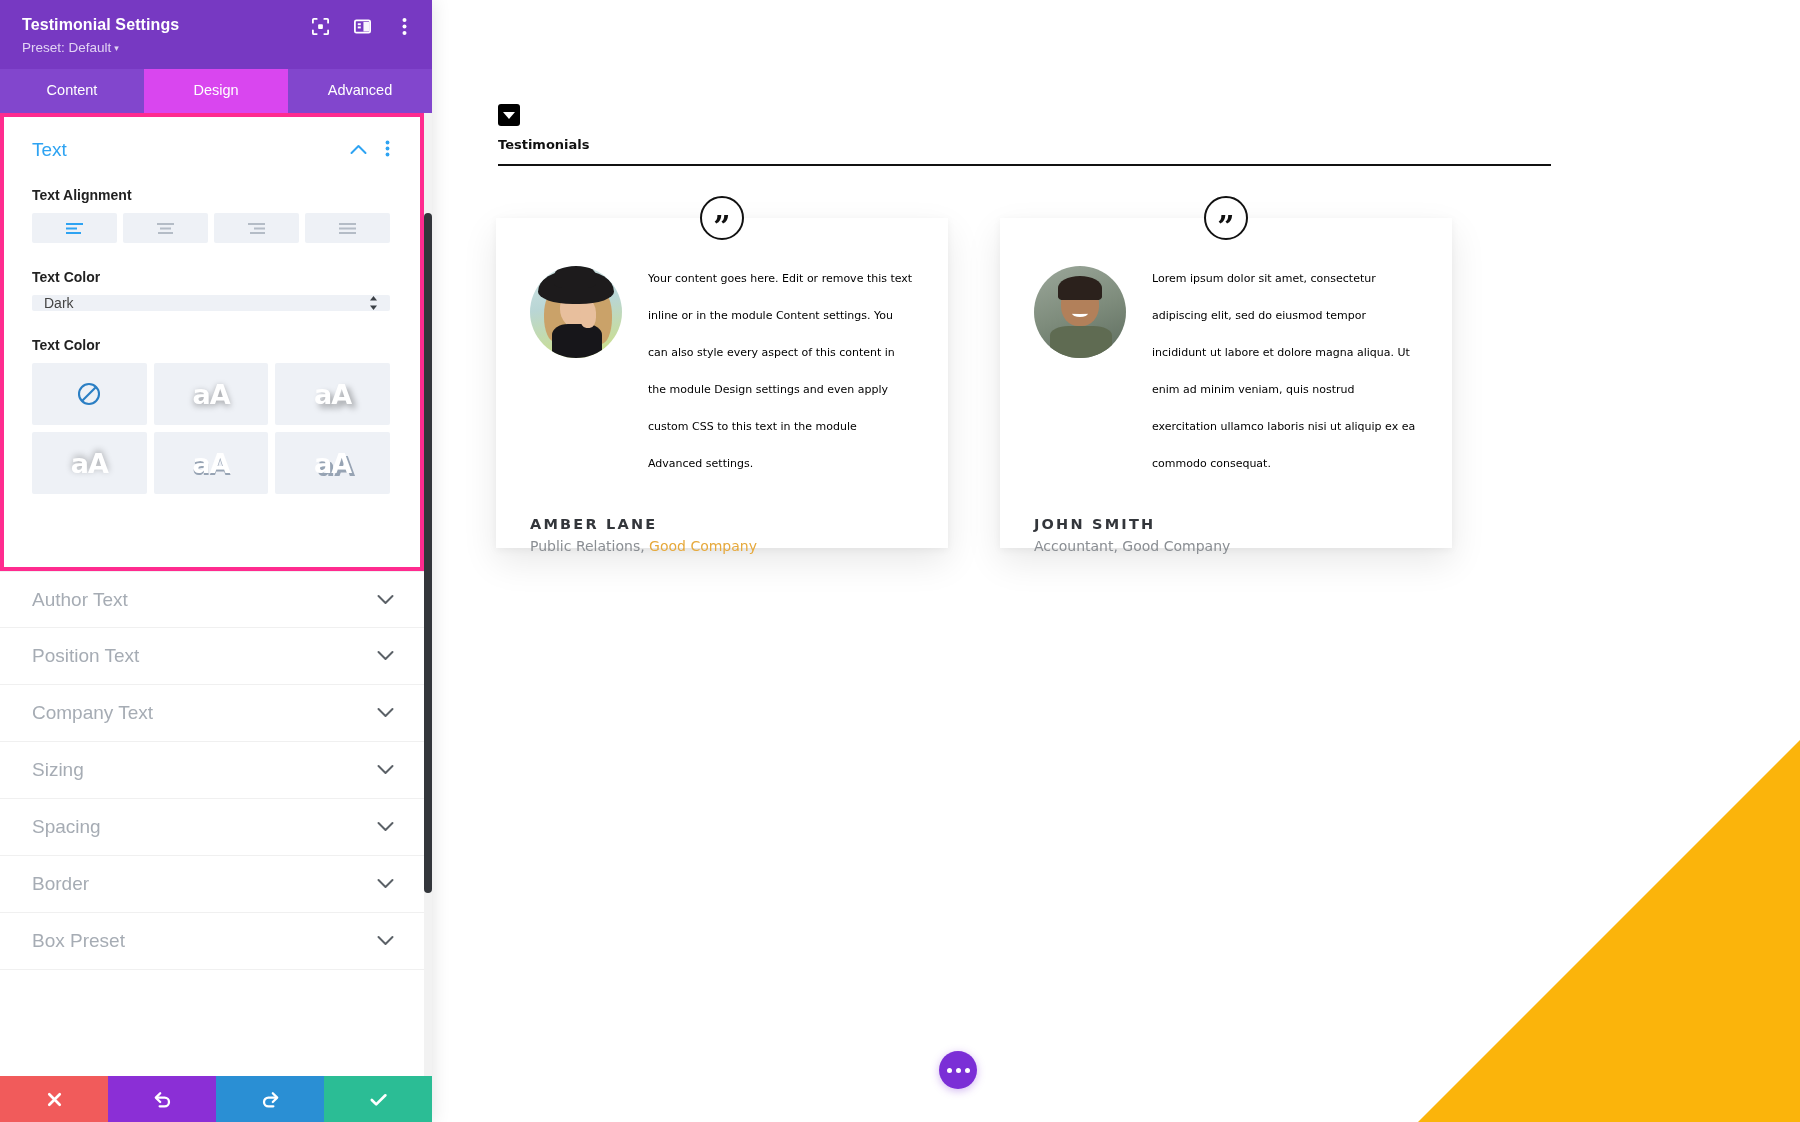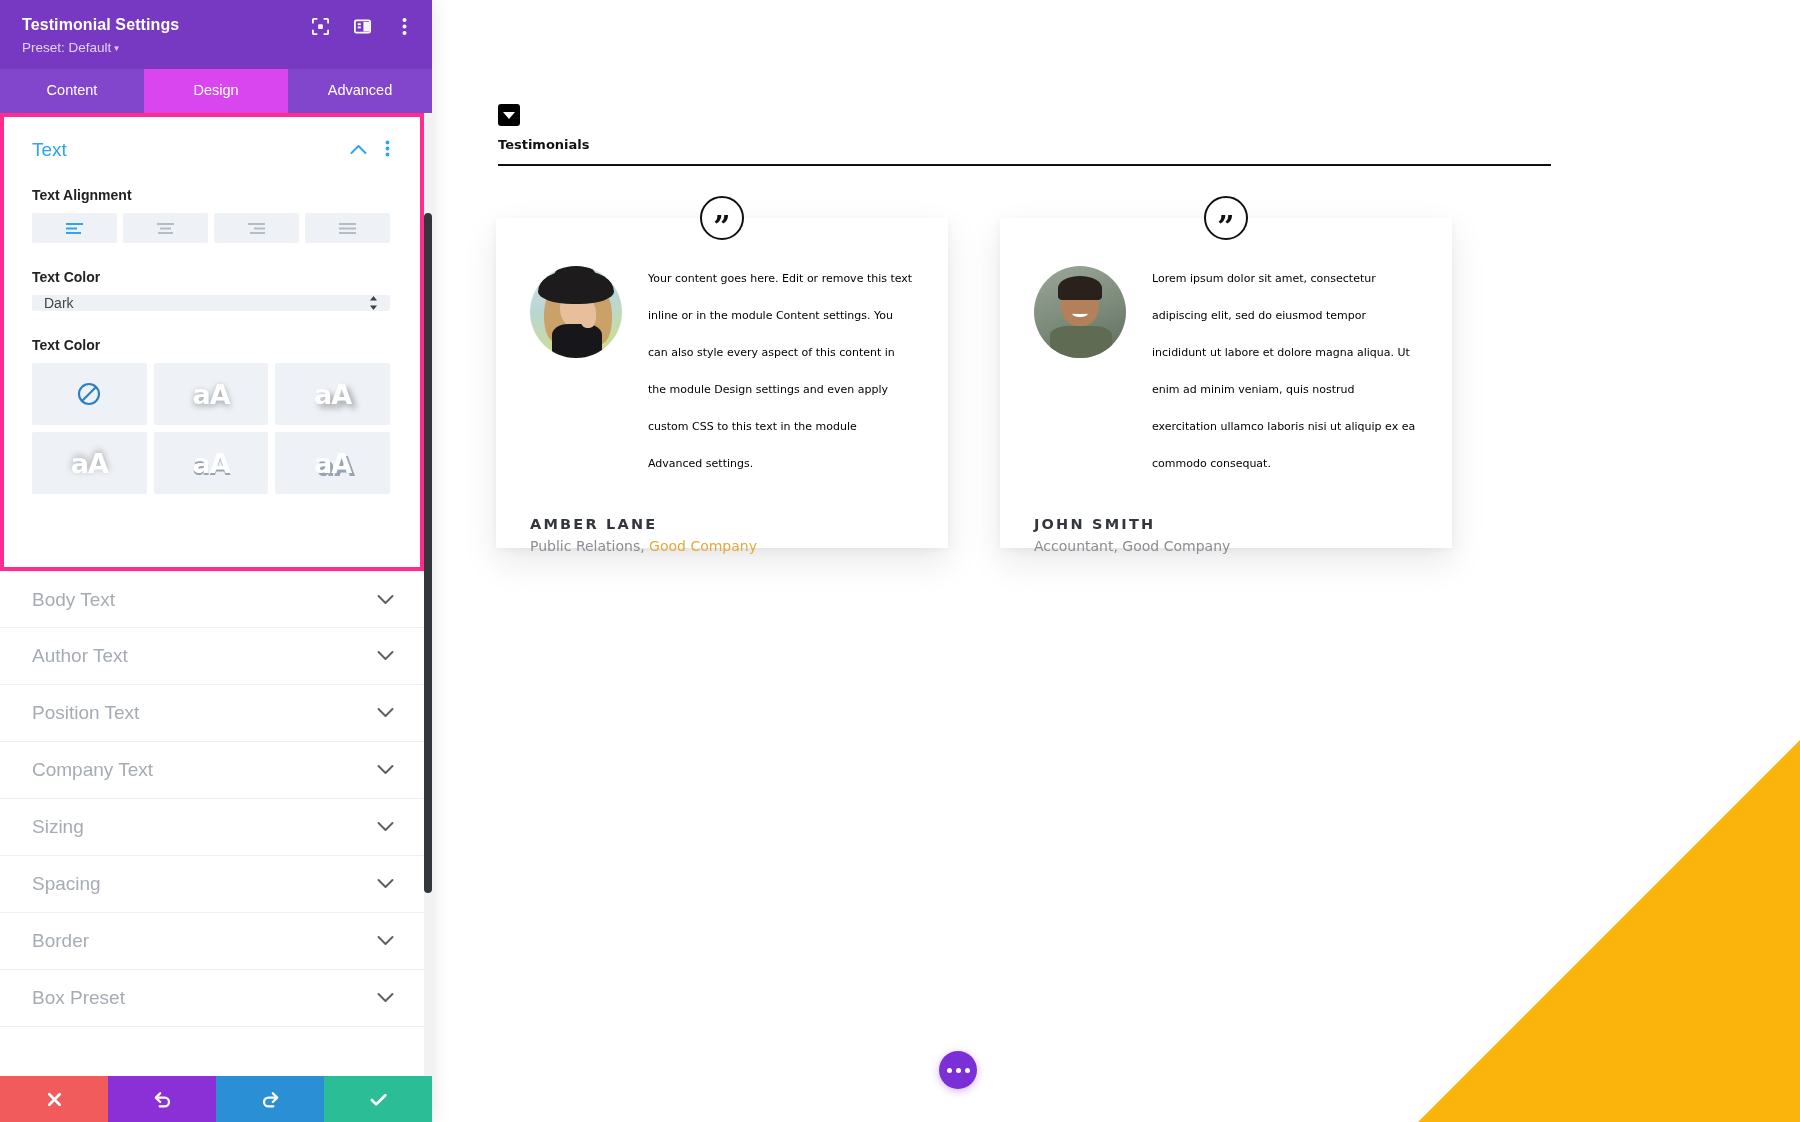--- a/index.html
+++ b/index.html
@@ -415,28 +415,20 @@
             <span class="shadow-glyph sg4">aA</span>
           </div>
           <div class="shadow-cell">
             <span class="shadow-glyph sg5">aA</span>
           </div>
         </div>
       </section>
 
       <div class="acc-list">
         <div class="acc-row">
-          <span class="acc-label">Body Text</span>
-          <span class="acc-chev">
-            <svg width="17" height="11" viewBox="0 0 17 11">
-                <path d="M1.5 2L8.5 9L15.5 2" fill="none" stroke="#5b6167" stroke-width="2" stroke-linecap="round" stroke-linejoin="round"></path>
-              </svg>
-          </span>
-        </div>
-        <div class="acc-row">
           <span class="acc-label">Author Text</span>
           <span class="acc-chev">
             <svg width="17" height="11" viewBox="0 0 17 11">
                 <path d="M1.5 2L8.5 9L15.5 2" fill="none" stroke="#5b6167" stroke-width="2" stroke-linecap="round" stroke-linejoin="round"></path>
               </svg>
           </span>
         </div>
         <div class="acc-row">
           <span class="acc-label">Position Text</span>
           <span class="acc-chev">

